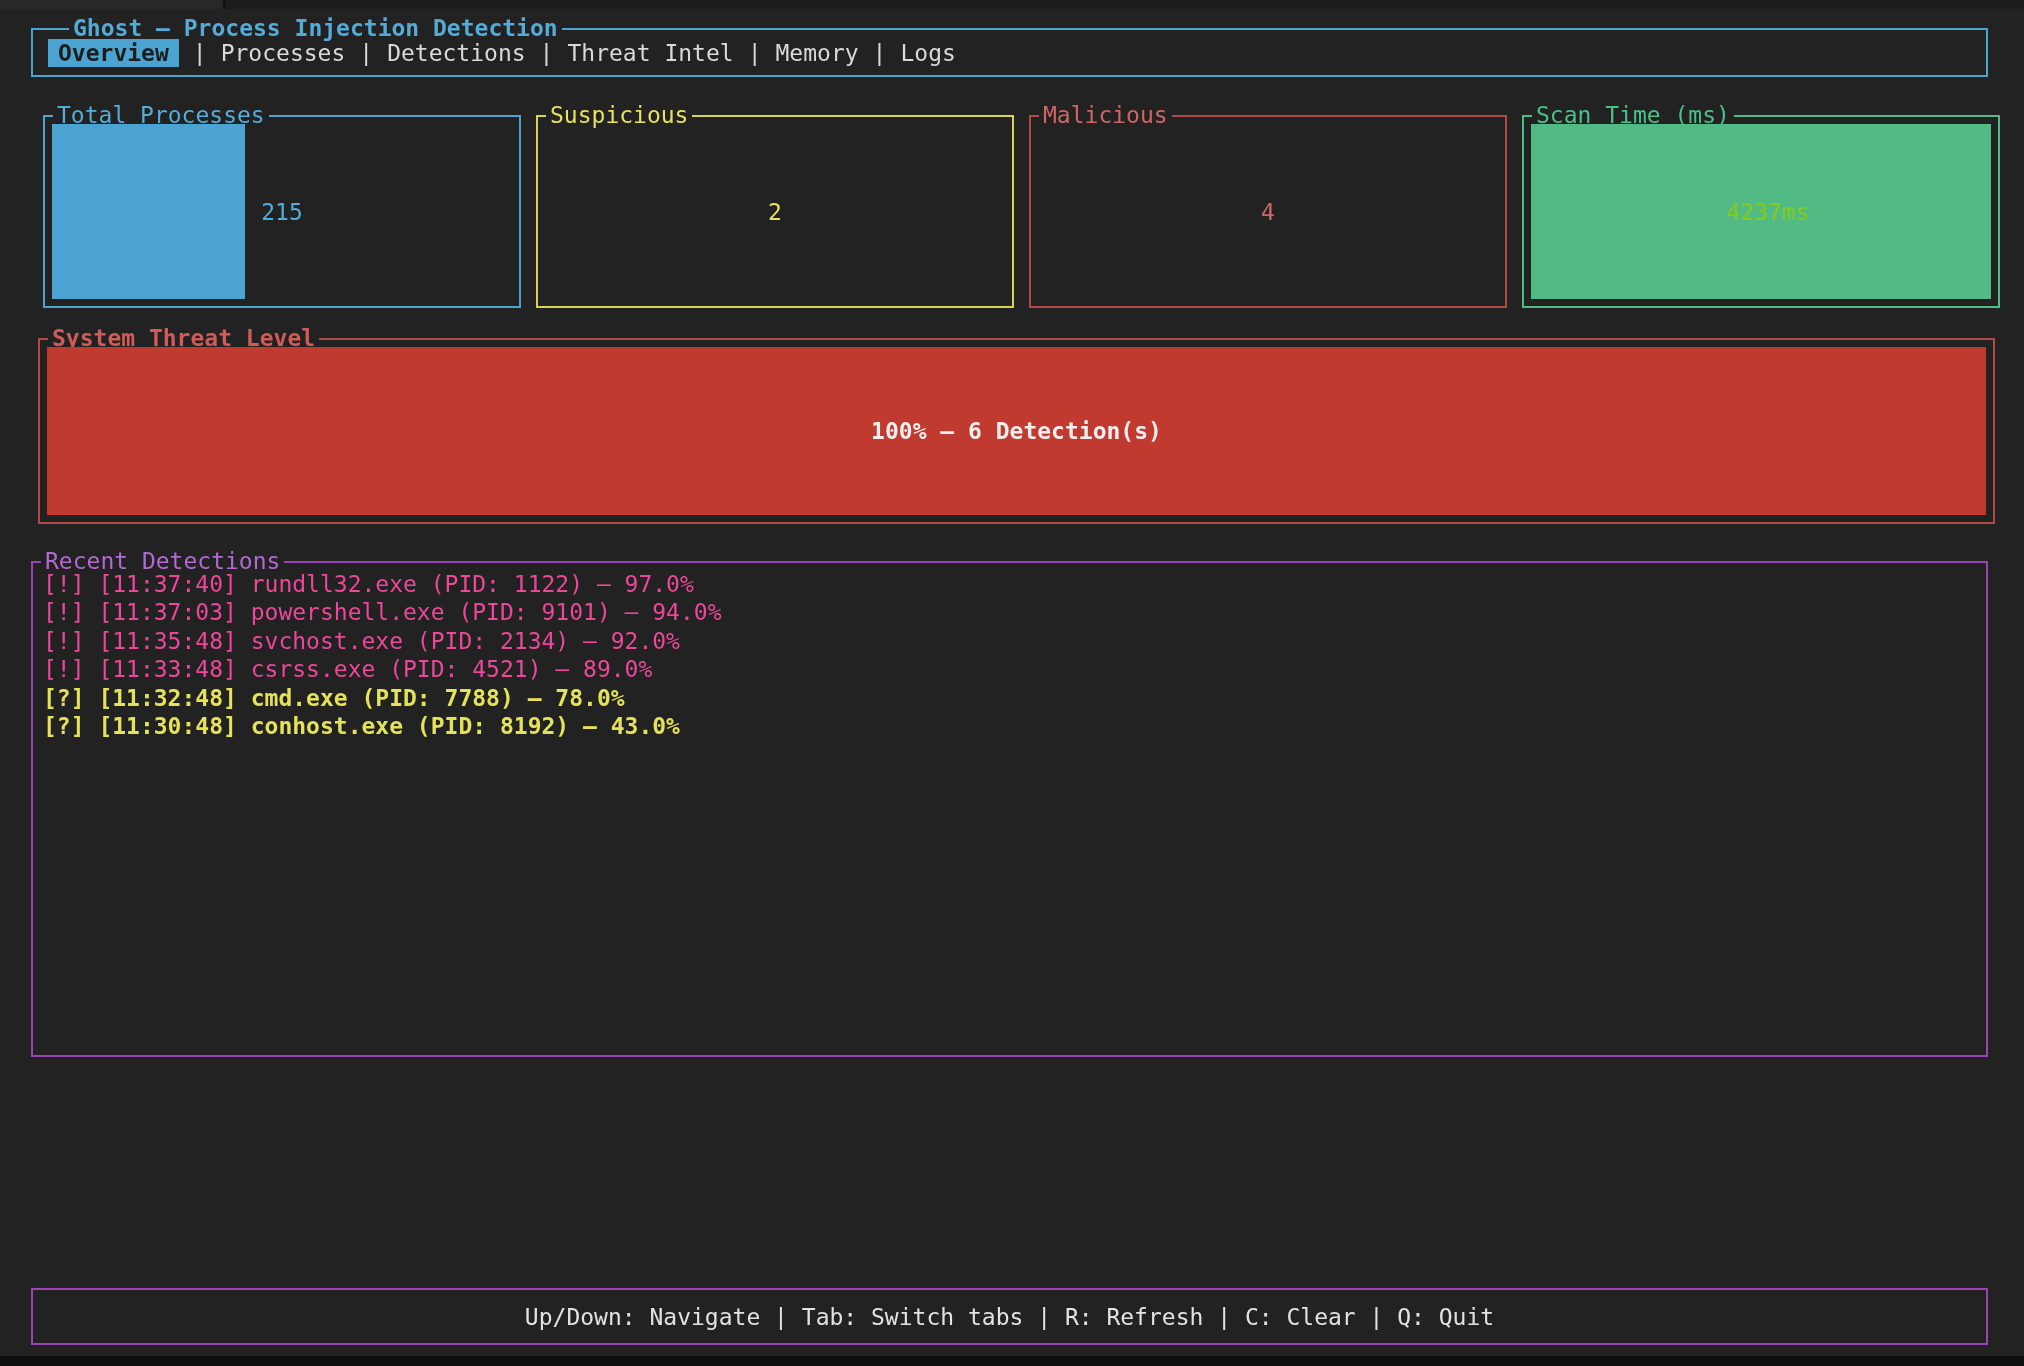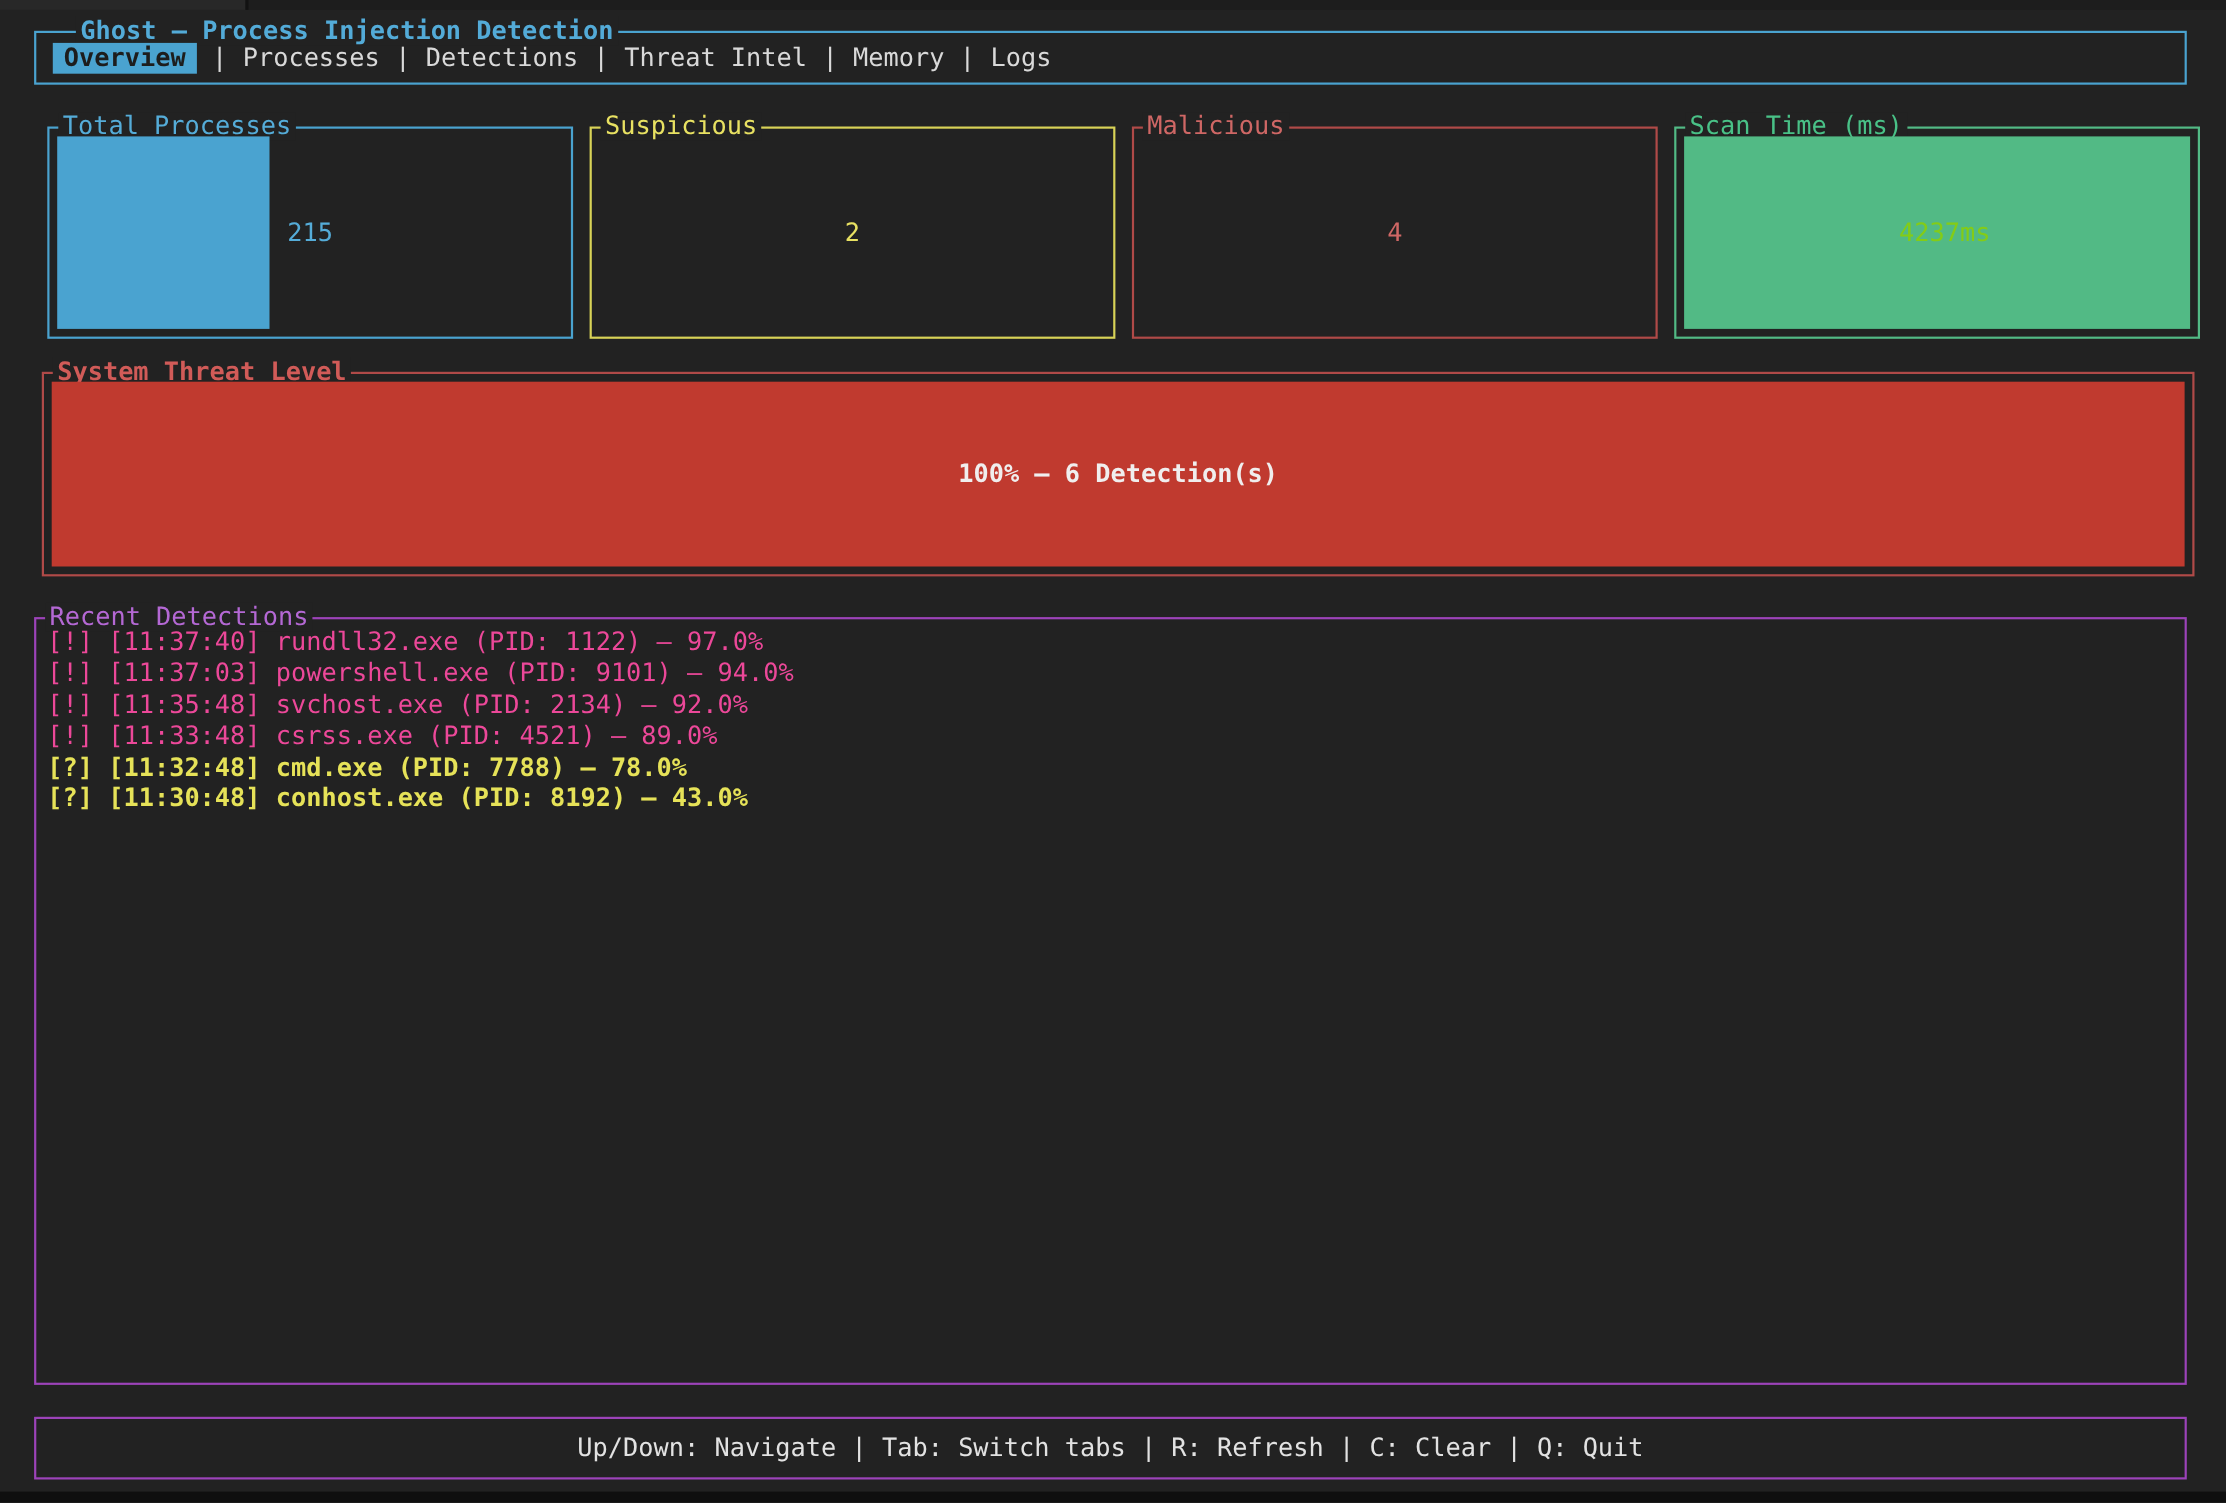--- a/index.html
+++ b/index.html
@@ -36,21 +36,21 @@
   .gauge-label{position:absolute;inset:0;display:flex;align-items:center;justify-content:center;color:var(--t);white-space:pre;}
   .stat-box.filled .gauge-label{color:#84cc16;padding-left:14px;}
 
   
   #threat-box{left:38px;top:338px;width:1957px;height:186px;border-color:#b04a48;}
   #threat-box .box-title{color:#d15b58;font-weight:bold;}
   #threat-box .gauge-fill{background:#c03a2f;}
   #threat-box .gauge-label{color:#f0eeee;font-weight:bold;}
 
   
-  #detections-box{left:31px;top:561px;width:1957px;height:698px;border-color:#9c43b9;}
+  #detections-box{left:31px;top:561px;width:1957px;height:496px;border-color:#9c43b9;}
   #detections-box .box-title{color:#b468d4;}
   .det-list{position:absolute;inset:0;padding:7px 10px;overflow:hidden;}
   .det-row{line-height:28.4px;white-space:pre;}
   .det-row.high{color:#ec4899;}
   .det-row.medium{color:#e6e258;font-weight:bold;}
 
   
   #status-box{left:31px;top:1288px;width:1957px;height:57px;border-color:#9c43b9;display:flex;align-items:center;justify-content:center;}
   #status-box .status-text{color:#e2e2e2;white-space:pre;}
 </style>

